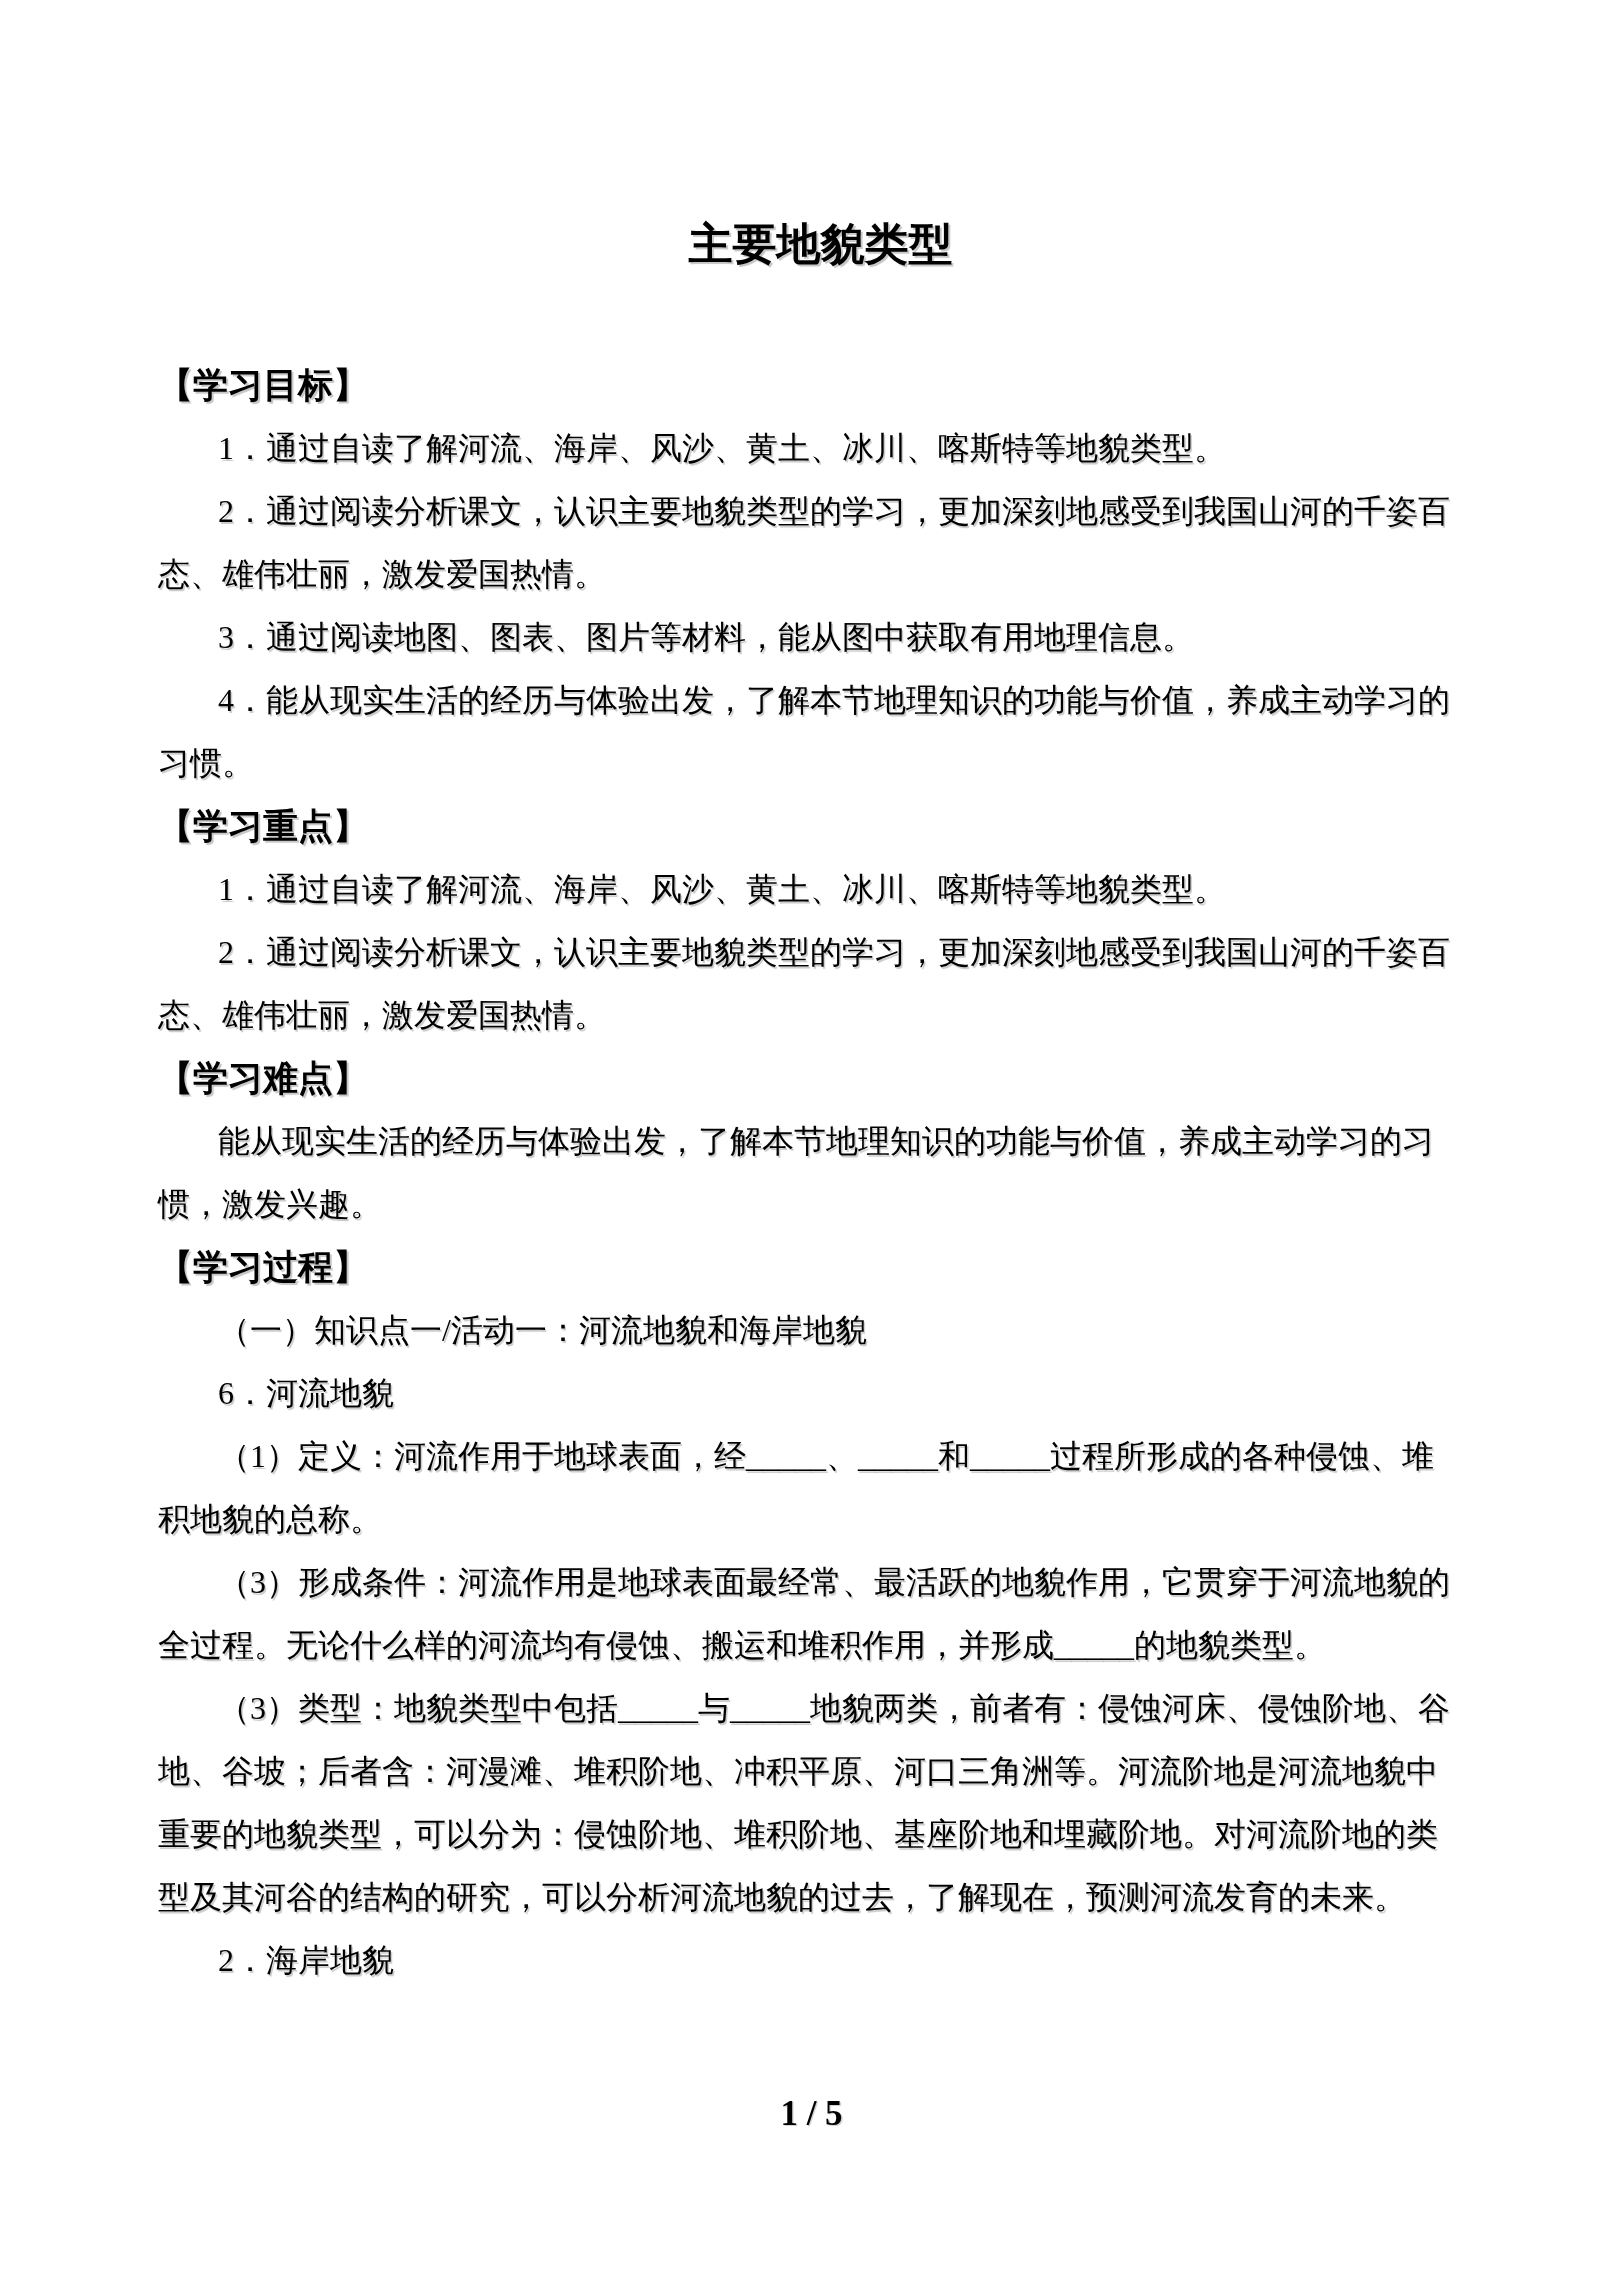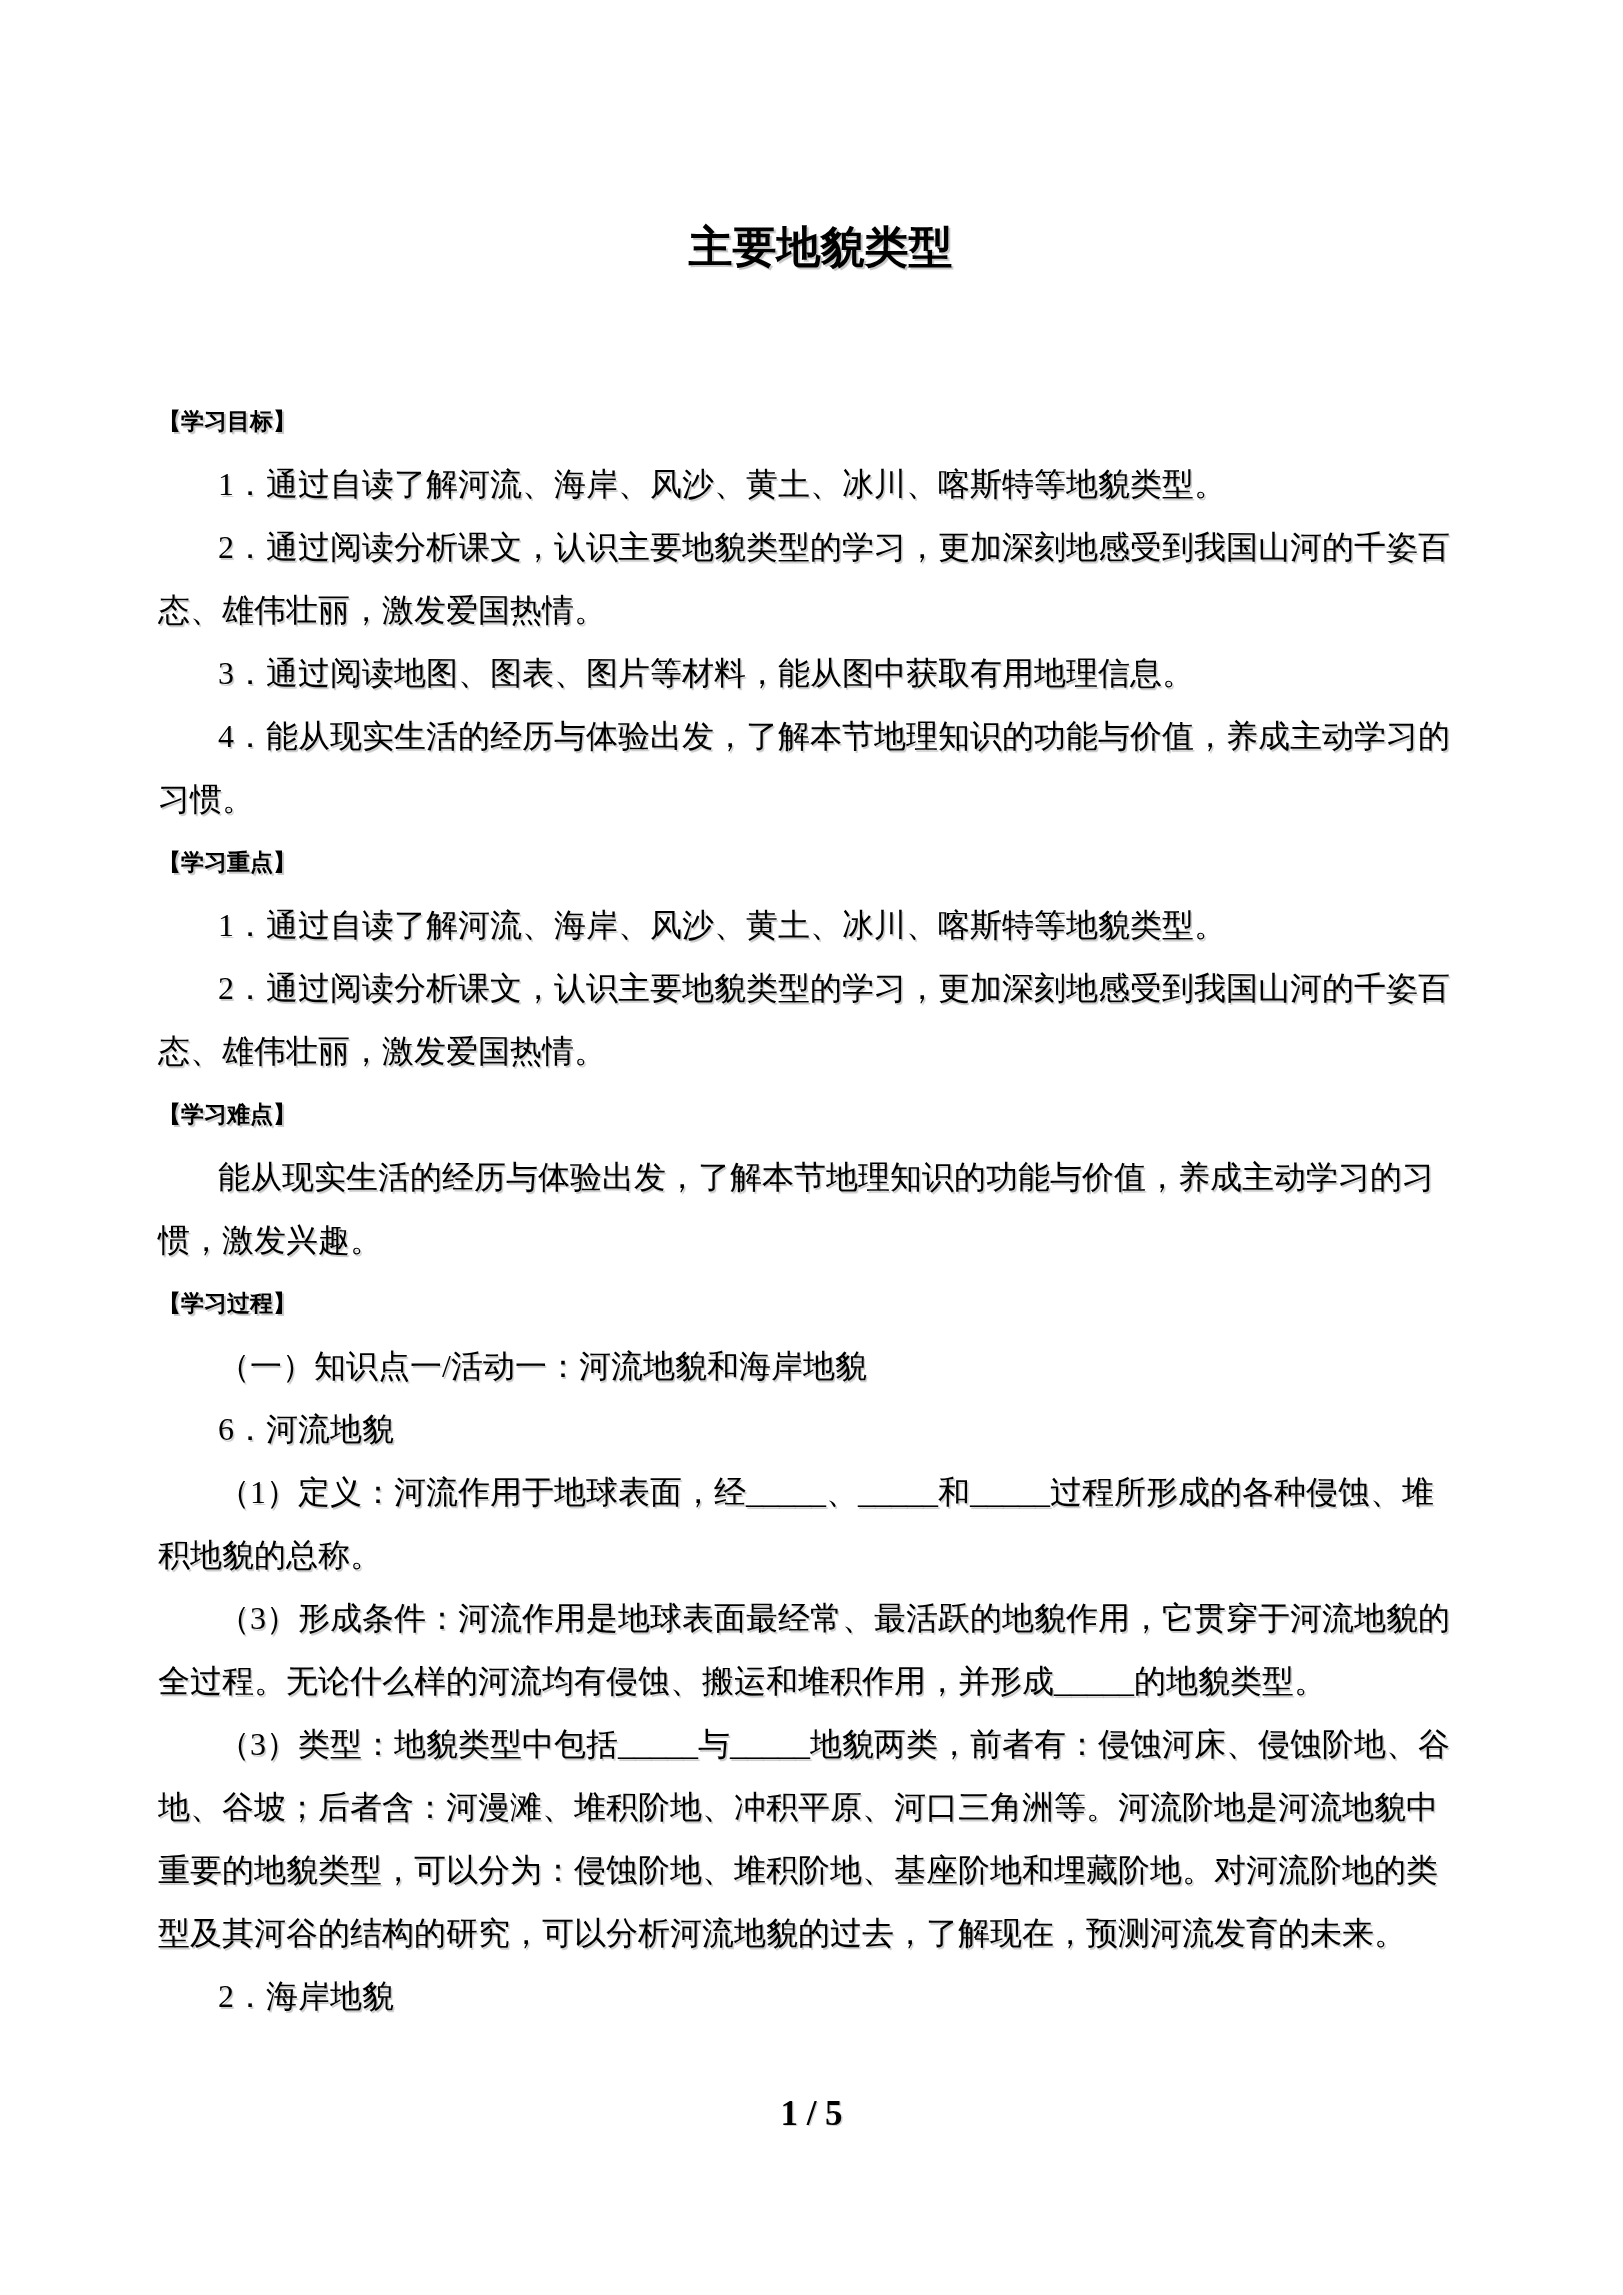--- a/index.html
+++ b/index.html
@@ -18,33 +18,34 @@
   }
   .content {
     padding: 215px 140px 0 158px;
   }
   .doc-title {
     font-size: 44px;
     font-weight: bold;
     text-align: center;
     height: 65px;
     line-height: 65px;
-    margin: 0 0 110px 0;
+    margin: 0 0 74px 0;
     white-space: nowrap;
     text-shadow: 2px 2px 0.7px rgba(70,70,70,0.30);
+    font-family: Liberation Mono, monospace;
   }
   .line {
     font-size: 32px;
     height: 63px;
     line-height: 63px;
     white-space: nowrap;
     text-shadow: 1.4px 2px 0.7px rgba(70,70,70,0.28);
   }
   .line.heading {
-    font-size: 23px;
+    font-size: 35px;
     font-weight: bold;
     text-shadow: 2px 2px 0.7px rgba(70,70,70,0.30);
   }
   .line.indent {
     padding-left: 60px;
   }
   .footer {
     position: absolute;
     left: 0;
     top: 2094px;

